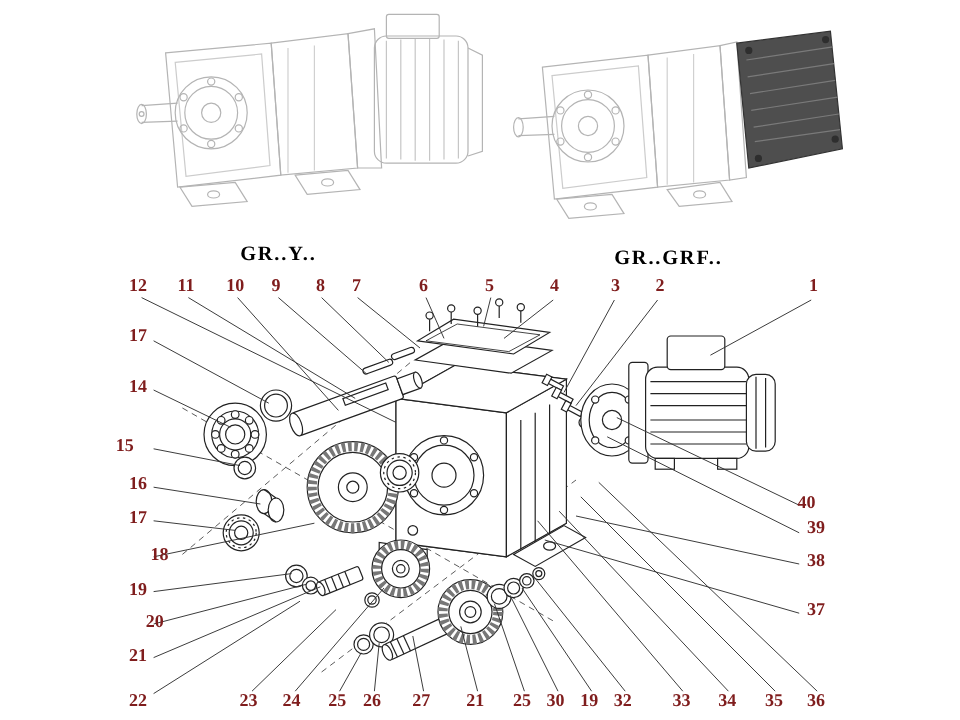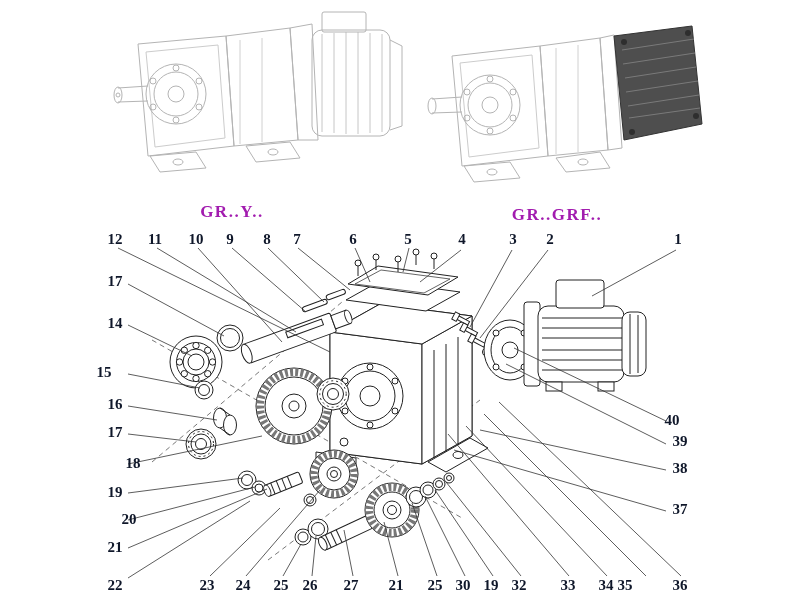--- a/index.html
+++ b/index.html
@@ -1,22 +1,22 @@
 <!DOCTYPE html>
 <html><head>
 <meta charset="utf-8">
 <style>
   html,body{margin:0;padding:0;background:#fff;}
   .page{position:relative;width:800px;height:600px;background:#fff;overflow:hidden;
         font-family:"Liberation Serif","DejaVu Serif",serif;}
   .page svg{position:absolute;left:0;top:0;}
   .co{position:absolute;transform:translate(-50%,-50%);
-      font:bold 15px "Liberation Serif","DejaVu Serif",serif;color:#0f172a;line-height:1;}
+      font:bold 15px "Liberation Serif","DejaVu Serif",serif;color:#7f1d1d;line-height:1;}
   .model-title{position:absolute;transform:translate(-50%,-50%);
-      font:bold 17px "Liberation Serif","DejaVu Serif",serif;letter-spacing:1.5px;color:#a21caf;}
+      font:bold 17px "Liberation Serif","DejaVu Serif",serif;letter-spacing:1.5px;color:#000000;}
 </style>
 </head>
 <body>
 
 <div class="page">
 
   <svg viewBox="0 0 800 600" width="800" height="600">
 
     <g stroke="#b4b4b4" fill="none" stroke-width="1">
       <path d="M138,44 L226,36 L234,146 L148,156 Z"></path>
@@ -344,21 +344,21 @@
     <span class="co" style="left:281px;top:585px">25</span>
     <span class="co" style="left:310px;top:585px">26</span>
     <span class="co" style="left:351px;top:585px">27</span>
     <span class="co" style="left:396px;top:585px">21</span>
     <span class="co" style="left:435px;top:585px">25</span>
     <span class="co" style="left:463px;top:585px">30</span>
     <span class="co" style="left:491px;top:585px">19</span>
     <span class="co" style="left:519px;top:585px">32</span>
     <span class="co" style="left:568px;top:585px">33</span>
     <span class="co" style="left:606px;top:585px">34</span>
-    <span class="co" style="left:625px;top:585px">35</span>
+    <span class="co" style="left:645px;top:585px">35</span>
     <span class="co" style="left:680px;top:585px">36</span>
     <span class="co" style="left:680px;top:509px">37</span>
     <span class="co" style="left:680px;top:468px">38</span>
     <span class="co" style="left:680px;top:441px">39</span>
     <span class="co" style="left:672px;top:420px">40</span>
   </div>
 
 </div>
 
 </body></html>

